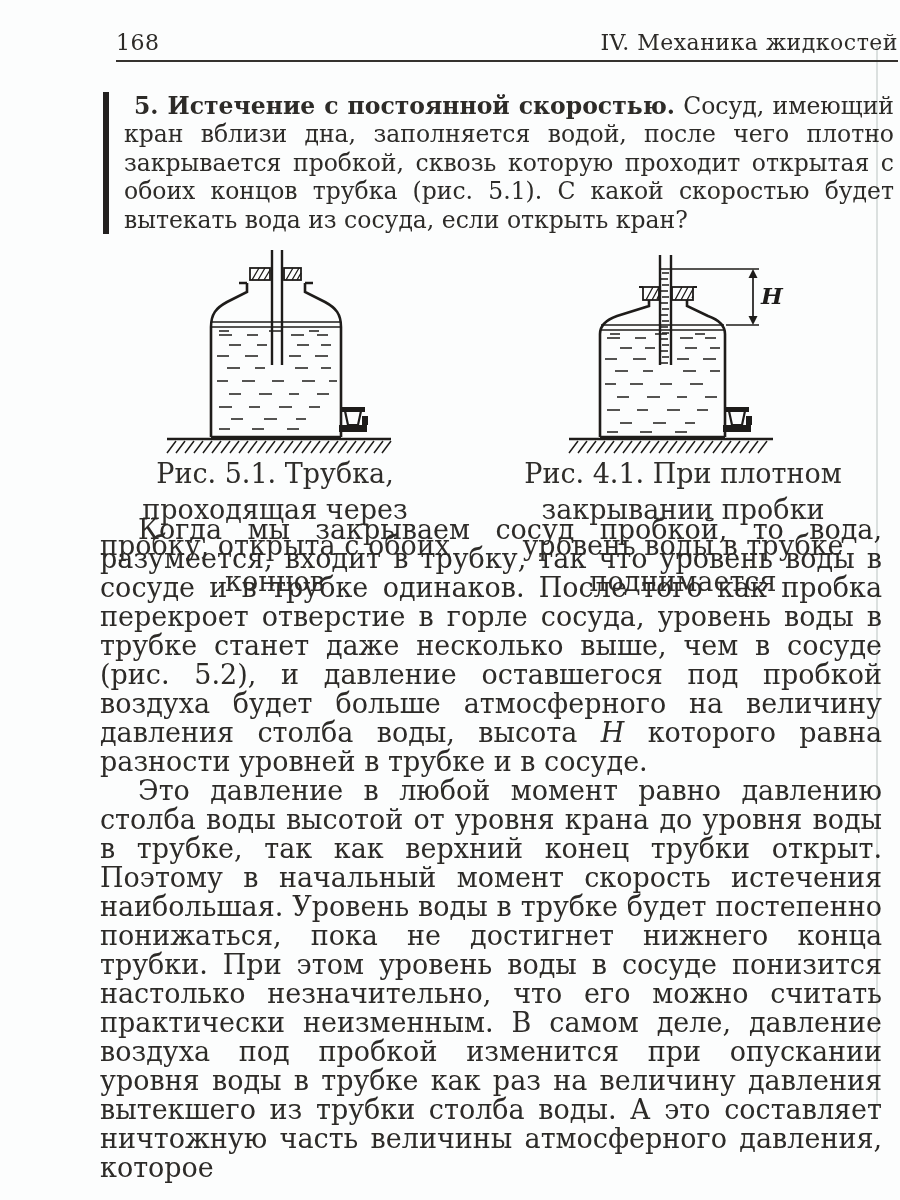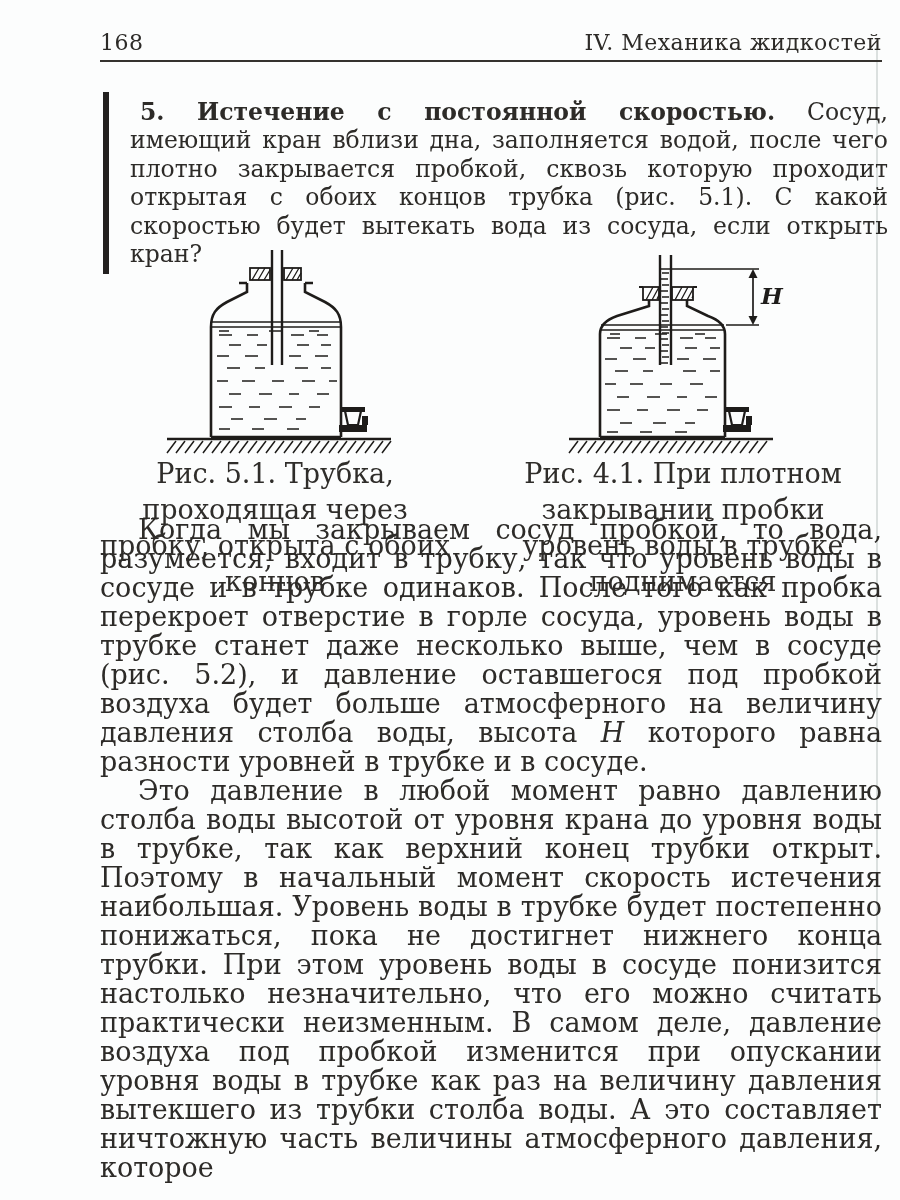--- a/index.html
+++ b/index.html
@@ -1,27 +1,27 @@
 <!DOCTYPE html>
 <html><head>
 <meta charset="utf-8">
 <style>
   html,body{margin:0;padding:0;width:900px;height:1200px;overflow:hidden;}
   body{background:#fcfdfd;font-family:"DejaVu Serif","Liberation Serif",serif;color:#2d2b28;}
   .page{position:relative;width:900px;height:1200px;}
   .edge-line{position:absolute;left:876px;top:45px;width:2px;height:1060px;background:#dbe0df;}
 
-  header{position:absolute;left:100px;top:30px;width:782px;display:flex;justify-content:space-between;
+  header{position:absolute;left:116px;top:30px;width:782px;display:flex;justify-content:space-between;
          align-items:baseline;border-bottom:2px solid #35322e;padding-bottom:5px;font-size:22px;}
   .pagenum{letter-spacing:.5px;}
   .chapter{letter-spacing:.5px;text-align:center;}
 
   .problem{position:absolute;left:103px;top:92px;width:770px;border-left:6px solid #232120;
            padding-left:15px;font-size:23.5px;line-height:28.4px;text-align:justify;}
-  .problem p{margin:6px;text-indent:10px;}
+  .problem p{margin:0;text-indent:10px;}
   .problem b{font-weight:bold;}
 
   .fig{position:absolute;}
   #fig1{left:149px;top:247px;width:300px;height:215px;}
   #fig2{left:555px;top:247px;width:322px;height:215px;}
   .fig svg{display:block;width:100%;height:100%;}
 
   .caption{position:absolute;top:456px;font-size:27px;line-height:36px;text-align:center;color:#2f2d2a;}
   #cap1{left:99px;width:352px;}
   #cap2{left:487px;width:392px;}

